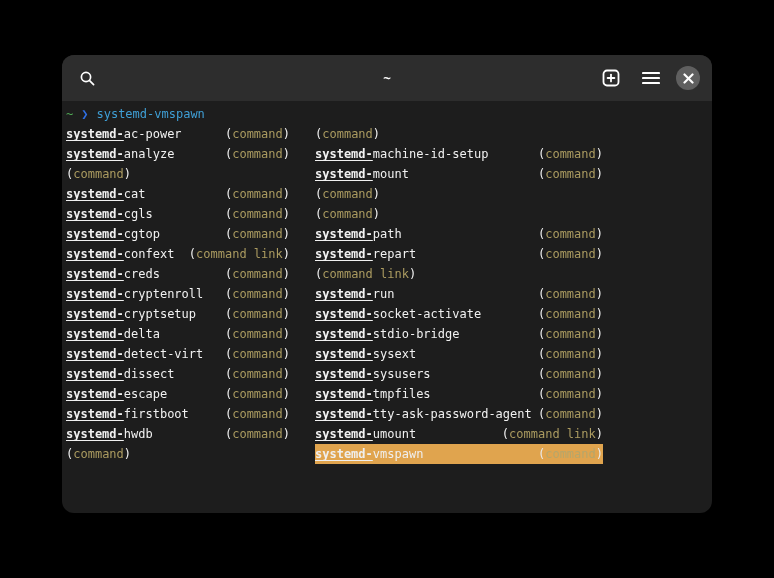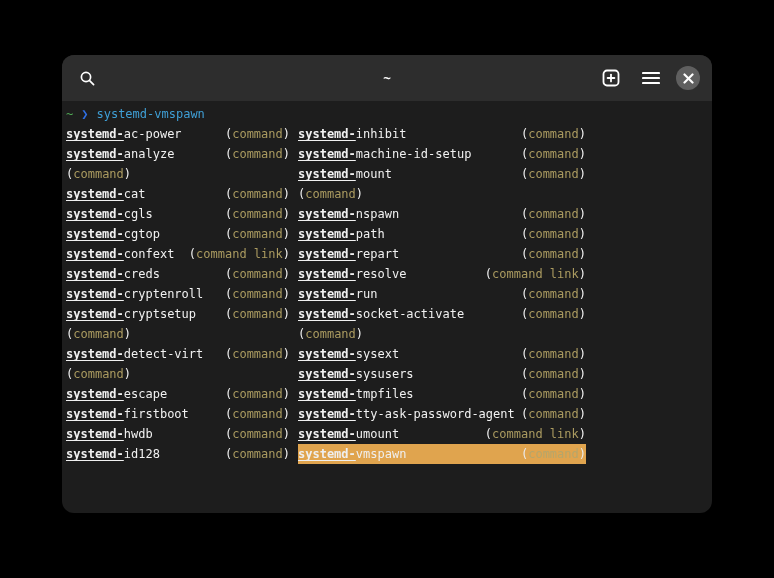--- a/index.html
+++ b/index.html
@@ -43,21 +43,21 @@
   .prompt-line { display:flex; gap:8px; white-space:pre; }
   .p-cwd   { color:var(--prompt-green,#4fa854); }
   .p-chev  { color:var(--prompt-blue,#2f6fe4); font-weight:700; }
   .p-cmd   { color:var(--command-cyan,#3f9fd6); }
 
   .pager .row { display:flex; }
   .cell {
     display:flex; justify-content:space-between; align-items:center;
     white-space:pre; height:20px;
   }
-  .cell.left  { width:224px; margin-right:8px; }
+  .cell.left  { width:224px; margin-right:25px; }
   .cell.right { width:288px; }
   .pfx  { font-weight:700; text-decoration:underline; text-underline-offset:2px; }
   .desc i { font-style:normal; color:var(--desc-yellow,#ab9b60);text-align:right; }
   .cell.sel { background:var(--selection-bg,#e0a44e); }
   .cell.sel .nm { color:#efefef; }
   .cell.sel .desc { color:#eaeaea; }
   .cell.sel .desc i { color:#b5a66b; }
 </style>
 </head>
 <body>
@@ -110,82 +110,82 @@
 
   <div class="terminal">
     <div class="prompt-line">
       <span class="p-cwd">~</span>
       <span class="p-chev">❯</span>
       <span class="p-cmd">systemd-vmspawn</span>
     </div>
     <div class="pager">
         <div class="row">
           <div class="cell left"><span class="nm"><span class="pfx">systemd-</span>ac-power</span><span class="desc">(<i>command</i>)</span></div>
-          <div class="cell right"><span class="nm"><span class="pfx">systemd-</span>inhibit</span><span class="desc">(<i>command</i>)</span></div>
+          <div class="cell right"><span class="desc">(<i>command</i>)</span></div>
         </div>
         <div class="row">
           <div class="cell left"><span class="nm"><span class="pfx">systemd-</span>analyze</span><span class="desc">(<i>command</i>)</span></div>
           <div class="cell right"><span class="nm"><span class="pfx">systemd-</span>machine-id-setup</span><span class="desc">(<i>command</i>)</span></div>
         </div>
         <div class="row">
           <div class="cell left"><span class="desc">(<i>command</i>)</span></div>
           <div class="cell right"><span class="nm"><span class="pfx">systemd-</span>mount</span><span class="desc">(<i>command</i>)</span></div>
         </div>
         <div class="row">
           <div class="cell left"><span class="nm"><span class="pfx">systemd-</span>cat</span><span class="desc">(<i>command</i>)</span></div>
           <div class="cell right"><span class="desc">(<i>command</i>)</span></div>
         </div>
         <div class="row">
           <div class="cell left"><span class="nm"><span class="pfx">systemd-</span>cgls</span><span class="desc">(<i>command</i>)</span></div>
-          <div class="cell right"><span class="nm"><span class="pfx">systemd-</span>nspawn</span><span class="desc">(<i>command</i>)</span></div>
+          <div class="cell right"><span class="desc">(<i>command</i>)</span></div>
         </div>
         <div class="row">
           <div class="cell left"><span class="nm"><span class="pfx">systemd-</span>cgtop</span><span class="desc">(<i>command</i>)</span></div>
           <div class="cell right"><span class="nm"><span class="pfx">systemd-</span>path</span><span class="desc">(<i>command</i>)</span></div>
         </div>
         <div class="row">
           <div class="cell left"><span class="nm"><span class="pfx">systemd-</span>confext</span><span class="desc">(<i>command link</i>)</span></div>
           <div class="cell right"><span class="nm"><span class="pfx">systemd-</span>repart</span><span class="desc">(<i>command</i>)</span></div>
         </div>
         <div class="row">
           <div class="cell left"><span class="nm"><span class="pfx">systemd-</span>creds</span><span class="desc">(<i>command</i>)</span></div>
-          <div class="cell right"><span class="nm"><span class="pfx">systemd-</span>resolve</span><span class="desc">(<i>command link</i>)</span></div>
+          <div class="cell right"><span class="desc">(<i>command link</i>)</span></div>
         </div>
         <div class="row">
           <div class="cell left"><span class="nm"><span class="pfx">systemd-</span>cryptenroll</span><span class="desc">(<i>command</i>)</span></div>
           <div class="cell right"><span class="nm"><span class="pfx">systemd-</span>run</span><span class="desc">(<i>command</i>)</span></div>
         </div>
         <div class="row">
           <div class="cell left"><span class="nm"><span class="pfx">systemd-</span>cryptsetup</span><span class="desc">(<i>command</i>)</span></div>
           <div class="cell right"><span class="nm"><span class="pfx">systemd-</span>socket-activate</span><span class="desc">(<i>command</i>)</span></div>
         </div>
         <div class="row">
-          <div class="cell left"><span class="desc">(<i>command</i>)</span></div>
-          <div class="cell right"><span class="desc">(<i>command</i>)</span></div>
+          <div class="cell left"><span class="nm"><span class="pfx">systemd-</span>delta</span><span class="desc">(<i>command</i>)</span></div>
+          <div class="cell right"><span class="nm"><span class="pfx">systemd-</span>stdio-bridge</span><span class="desc">(<i>command</i>)</span></div>
         </div>
         <div class="row">
           <div class="cell left"><span class="nm"><span class="pfx">systemd-</span>detect-virt</span><span class="desc">(<i>command</i>)</span></div>
           <div class="cell right"><span class="nm"><span class="pfx">systemd-</span>sysext</span><span class="desc">(<i>command</i>)</span></div>
         </div>
         <div class="row">
-          <div class="cell left"><span class="desc">(<i>command</i>)</span></div>
+          <div class="cell left"><span class="nm"><span class="pfx">systemd-</span>dissect</span><span class="desc">(<i>command</i>)</span></div>
           <div class="cell right"><span class="nm"><span class="pfx">systemd-</span>sysusers</span><span class="desc">(<i>command</i>)</span></div>
         </div>
         <div class="row">
           <div class="cell left"><span class="nm"><span class="pfx">systemd-</span>escape</span><span class="desc">(<i>command</i>)</span></div>
           <div class="cell right"><span class="nm"><span class="pfx">systemd-</span>tmpfiles</span><span class="desc">(<i>command</i>)</span></div>
         </div>
         <div class="row">
           <div class="cell left"><span class="nm"><span class="pfx">systemd-</span>firstboot</span><span class="desc">(<i>command</i>)</span></div>
           <div class="cell right"><span class="nm"><span class="pfx">systemd-</span>tty-ask-password-agent</span><span class="desc">(<i>command</i>)</span></div>
         </div>
         <div class="row">
           <div class="cell left"><span class="nm"><span class="pfx">systemd-</span>hwdb</span><span class="desc">(<i>command</i>)</span></div>
           <div class="cell right"><span class="nm"><span class="pfx">systemd-</span>umount</span><span class="desc">(<i>command link</i>)</span></div>
         </div>
         <div class="row">
-          <div class="cell left"><span class="nm"><span class="pfx">systemd-</span>id128</span><span class="desc">(<i>command</i>)</span></div>
+          <div class="cell left"><span class="desc">(<i>command</i>)</span></div>
           <div class="cell right sel"><span class="nm"><span class="pfx">systemd-</span>vmspawn</span><span class="desc">(<i>command</i>)</span></div>
         </div>
       </div>
   </div>
 
 </div>
 
 </body></html>

